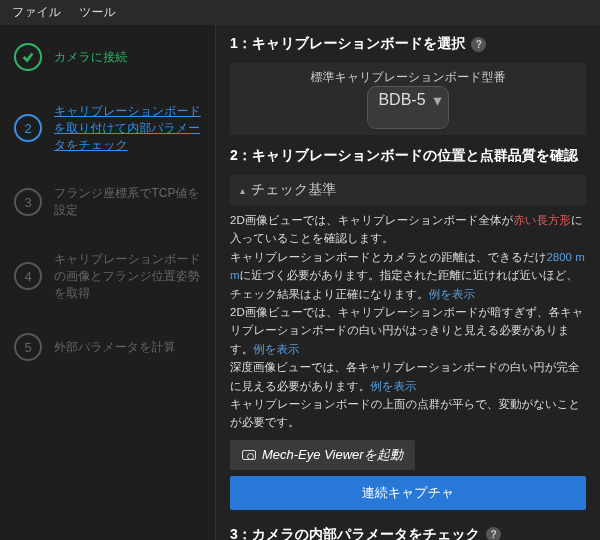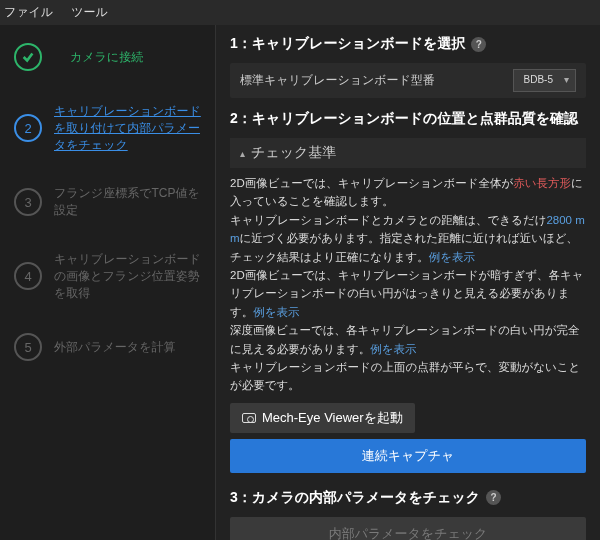--- a/index.html
+++ b/index.html
@@ -1,45 +1,45 @@
 <!DOCTYPE html>
 <html><head>
 <meta charset="utf-8">
 <style>
 * { box-sizing: border-box; margin: 0; padding: 0; }
 body { background: #1a1a1a; color: #ccc; font-family: "Meiryo", "MS Gothic", sans-serif; font-size: 12px; width: 600px; height: 540px; overflow: hidden; }
-.menubar { background: #2a2a2a; padding: 4px 4px; display: flex; gap: 18px; font-size: 12px; }
+.menubar { background: #2a2a2a; padding: 4px 12px; display: flex; gap: 18px; font-size: 12px; }
 .menubar span { color: #ddd; cursor: pointer; }
 .content { display: flex; height: 520px; }
 .left { width: 215px; background: #1e1e1e; padding: 18px 10px 18px 0; }
 .right { flex: 1; background: #222; padding: 10px 14px 10px 14px; overflow-y: auto; border-left: 1px solid #333; }
 .step { display: flex; align-items: center; gap: 12px; margin-bottom: 32px; padding-left: 14px; }
 .step-circle { width: 28px; height: 28px; border-radius: 50%; border: 2px solid #555; display: flex; align-items: center; justify-content: center; font-size: 13px; color: #666; flex-shrink: 0; }
 .step-circle.done { border-color: #2db56a; color: #2db56a; }
 .step-circle.active { border-color: #3a8ee6; color: #3a8ee6; }
 .step-circle.done svg { width: 14px; height: 14px; stroke: #2db56a; stroke-width: 3; fill: none; }
 .step-label { font-size: 12px; line-height: 1.4; color: #666; }
-.step-label.done { color: #2db56a; margin-left: 16px; }
+.step-label.done { color: #2db56a; }
 .step-label.active { color: #3a8ee6; text-decoration: underline; }
 .sec-title { color: #fff; font-size: 14px; font-weight: bold; margin-bottom: 10px; display: flex; align-items: center; gap: 6px; }
 .help { width: 15px; height: 15px; border-radius: 50%; background: #555; color: #ccc; font-size: 10px; display: inline-flex; align-items: center; justify-content: center; }
-.row { display: flex; justify-content: space-between; align-items: center; background: #2b2b2b; padding: 6px 10px; margin-bottom: 12px; border-radius: 2px; }
-.select { background: #3a3a3a; border: 1px solid #555; padding: 4px 22px 6px 10px; color: #ddd; font-size: 10px; position: relative; cursor: pointer; border-radius: 0; }
+.row { display: flex; justify-content: space-between; align-items: center; background: #2b2b2b; padding: 6px 10px; margin-bottom: 12px; border-radius: 2px; flex-direction: column; }
+.select { background: #3a3a3a; border: 1px solid #555; padding: 4px 22px 19px 10px; color: #ddd; font-size: 16px; position: relative; cursor: pointer; border-radius: 9px; }
 .select::after { content: "▾"; position: absolute; right: 6px; color: #aaa; }
 .subbar { background: #2b2b2b; padding: 6px 10px; font-size: 14px; display: flex; align-items: center; gap: 6px; margin-bottom: 6px; }
 .subbar::before { content: "▴"; color: #aaa; font-size: 10px; }
 .desc { font-size: 11.5px; line-height: 1.6; color: #ddd; margin-bottom: 8px; word-break: break-all; }
 .desc .r { color: #e05a5a; }
 .desc .b { color: #5a9fe0; }
 .desc .lk { color: #5a9fe0; cursor: pointer; }
 .btn { width: 100%; text-align: center; padding: 8px 8px; color: #fff; border: none; font-size: 13px; cursor: pointer; margin-bottom: 6px; border-radius: 2px; }
 .btn.dark { background: #3a3a3a; }
 .btn.blue { background: #2878d8; }
 .btn.muted { background: #3a3a3a; color: #7a7a7a; }
-.btn.camera { display: inline-flex; align-items: center; gap: 6px; width: auto; padding: 6px 12px; }
+.btn.camera { display: inline-flex; align-items: center; gap: 6px; width: auto; padding: 6px 12px; font-style: italic; }
 .cam-icon { width: 14px; height: 10px; border: 1.5px solid #ddd; border-radius: 2px; position: relative; }
 .cam-icon::after { content: ""; position: absolute; top: 2px; left: 4px; width: 5px; height: 5px; border-radius: 50%; border: 1.5px solid #ddd; }
 .divider { height: 10px; }
 </style>
 </head>
 <body>
 
 <div class="menubar">
   <span>ファイル</span>
   <span>ツール</span>

